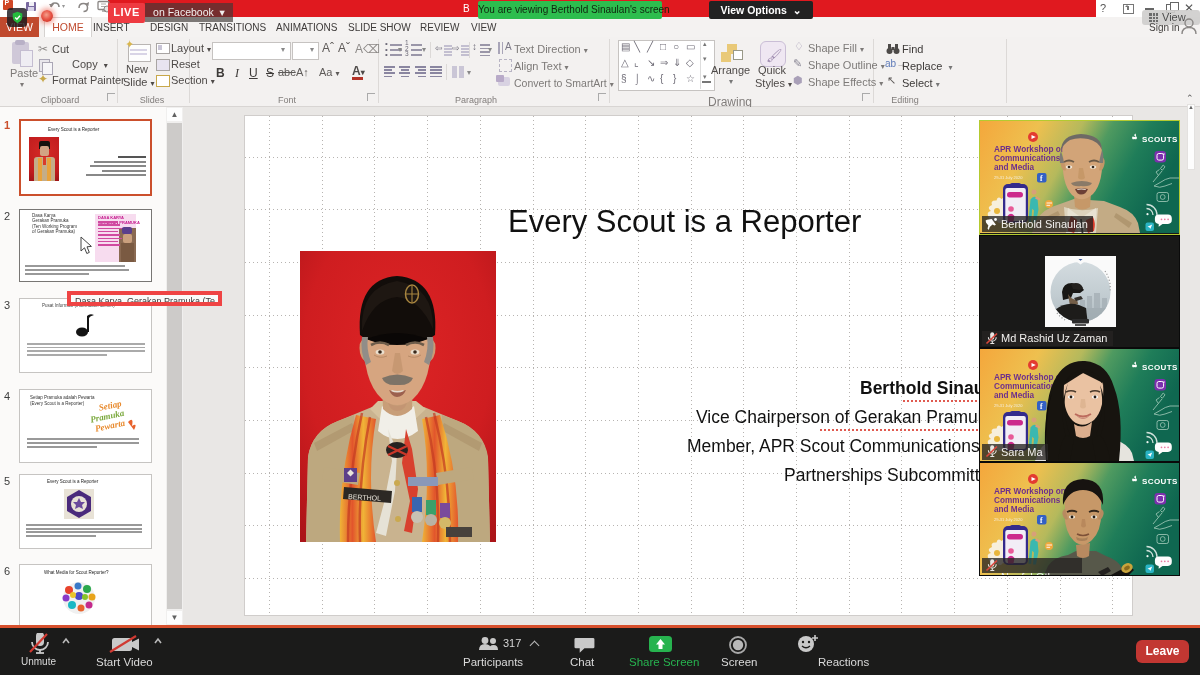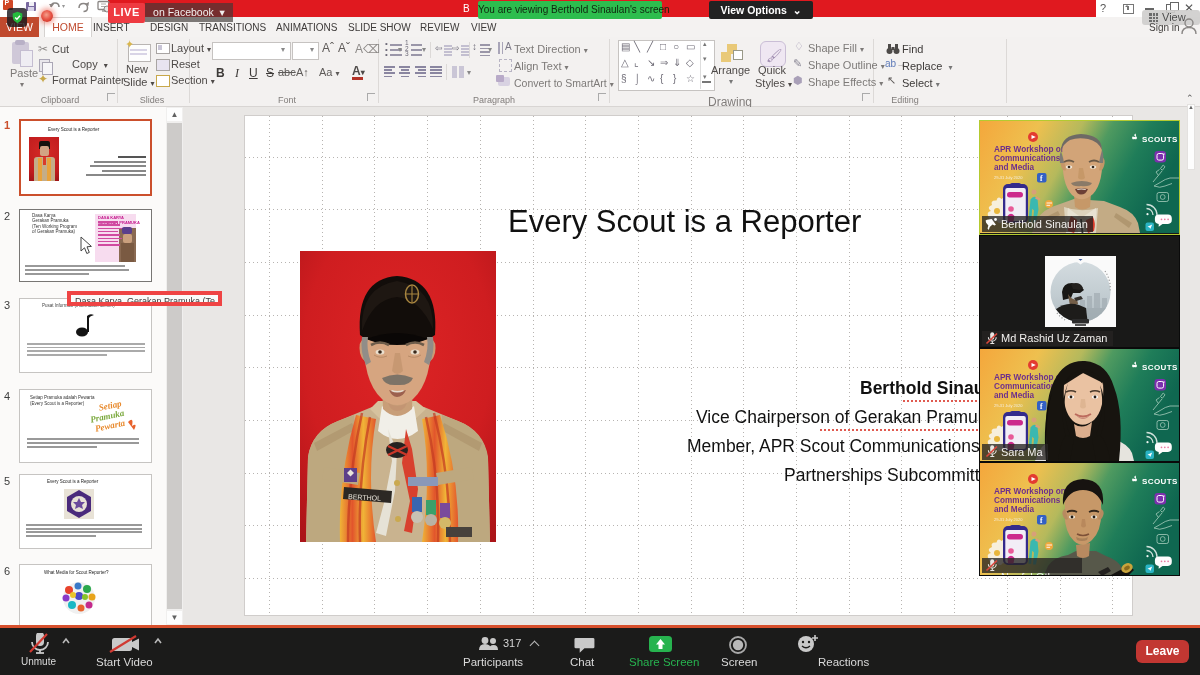--- a/index.html
+++ b/index.html
@@ -95,21 +95,21 @@
 <div class="abs" style="left:117px;top:39px;width:1px;height:64px;background:#dcd9d7;"></div>
 <div class="abs" style="left:189px;top:39px;width:1px;height:64px;background:#dcd9d7;"></div>
 <div class="abs" style="left:378px;top:39px;width:1px;height:64px;background:#dcd9d7;"></div>
 <div class="abs" style="left:609px;top:39px;width:1px;height:64px;background:#dcd9d7;"></div>
 <div class="abs" style="left:873px;top:39px;width:1px;height:64px;background:#dcd9d7;"></div>
 <div class="abs" style="left:1006px;top:39px;width:1px;height:64px;background:#dcd9d7;"></div>
 
 <div class="abs nw" style="left:30px;top:95px;width:60px;text-align:center;font-size:9px;color:#817d7b;">Clipboard</div>
 <div class="abs nw" style="left:122px;top:95px;width:60px;text-align:center;font-size:9px;color:#817d7b;">Slides</div>
 <div class="abs nw" style="left:257px;top:95px;width:60px;text-align:center;font-size:9px;color:#817d7b;">Font</div>
-<div class="abs nw" style="left:455px;top:95px;width:60px;text-align:right;font-size:9px;color:#817d7b;">Paragraph</div>
+<div class="abs nw" style="left:455px;top:95px;width:60px;text-align:left;font-size:9px;color:#817d7b;">Paragraph</div>
 <div class="abs nw" style="left:700px;top:95px;width:60px;text-align:center;font-size:12px;color:#817d7b;">Drawing</div>
 <div class="abs nw" style="left:875px;top:95px;width:60px;text-align:center;font-size:9px;color:#817d7b;">Editing</div>
 
 <div class="abs" style="left:107px;top:93px;width:7px;height:7px;border-left:1px solid #aaa;border-top:1px solid #aaa;"></div>
 <div class="abs" style="left:367px;top:93px;width:7px;height:7px;border-left:1px solid #aaa;border-top:1px solid #aaa;"></div>
 <div class="abs" style="left:598px;top:93px;width:7px;height:7px;border-left:1px solid #aaa;border-top:1px solid #aaa;"></div>
 <div class="abs" style="left:862px;top:93px;width:7px;height:7px;border-left:1px solid #aaa;border-top:1px solid #aaa;"></div>
 
 <div class="abs" style="left:12px;top:42px;width:17px;height:22px;background:#cfc8d8;border-radius:2px;"></div>
 <div class="abs" style="left:15px;top:40px;width:10px;height:5px;background:#b8b0c6;border-radius:2px;"></div>

